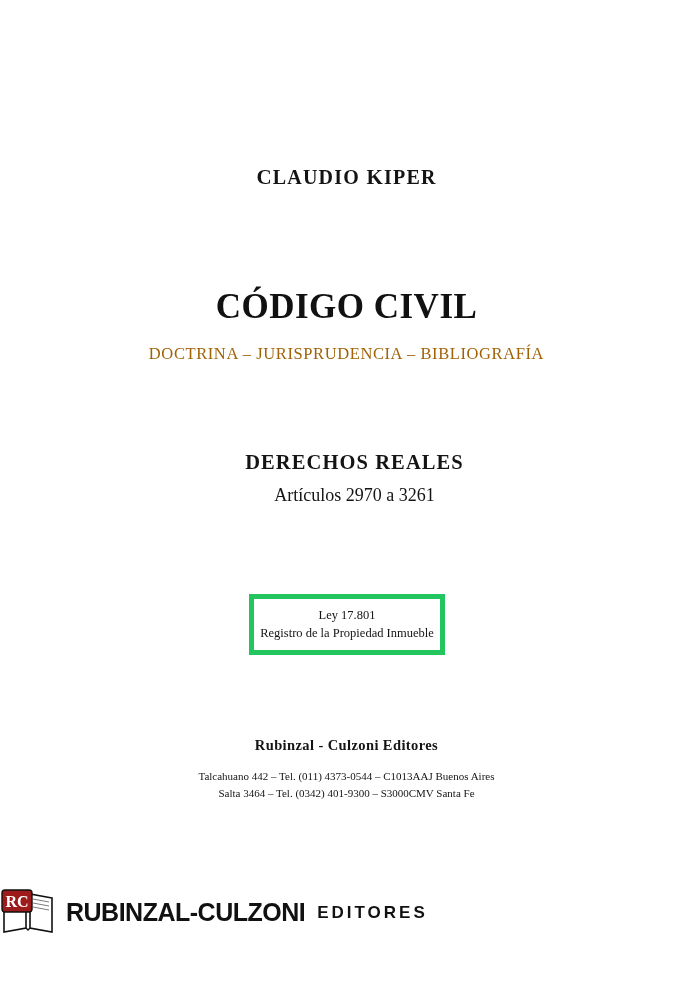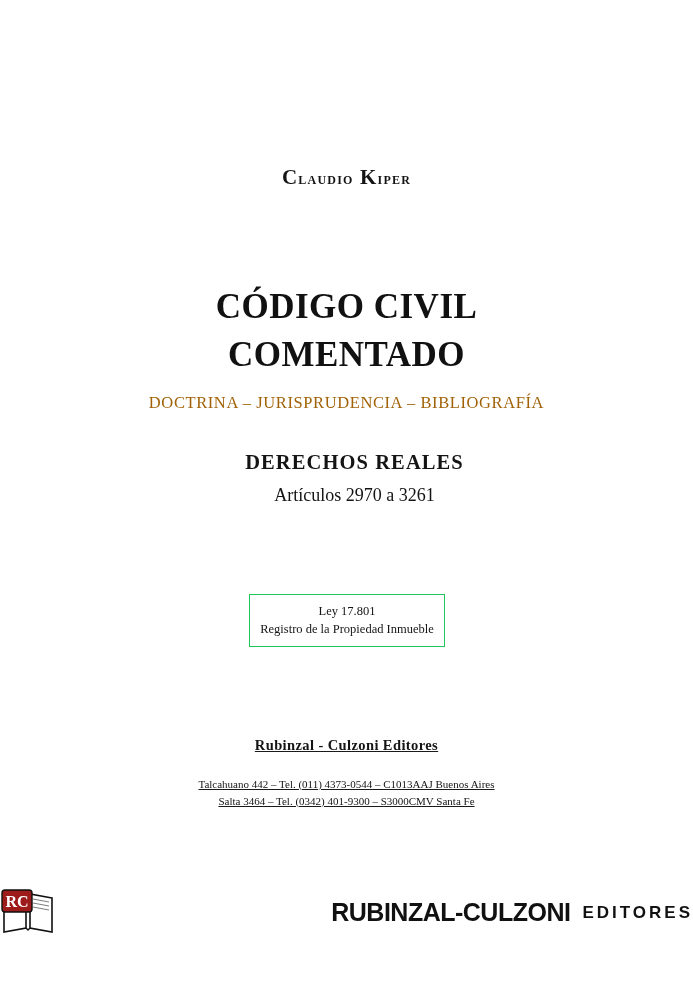--- a/index.html
+++ b/index.html
@@ -32,21 +32,21 @@
     left: 0;
     width: 693px;
   }
   .author-name {
     font-family: "Liberation Serif", serif;
     font-size: 21px;
     font-weight: bold;
     letter-spacing: 1.2px;
     color: #141414;
   }
-  .author-name .sc { font-size: 12px; }
+  .author-name .sc { font-size: 20px; }
   .author-role {
     margin-top: 7px;
     font-size: 13.5px;
     color: #141414;
   }
 
   
   .title-block {
     position: absolute;
     top: 283px;
@@ -90,60 +90,59 @@
     font-size: 18px;
     color: #141414;
   }
 
   
   .law-box {
     position: absolute;
     top: 594px;
     left: 249px;
     width: 196px;
-    border: 1px solid #22c55e;
+    border: 5px solid #22c55e;
     padding: 7px 4px 8px 4px;
     box-sizing: border-box;
     text-align: center;
     line-height: 1.45;
   }
   .law-line {
     font-size: 12.5px;
     color: #141414;
   }
 
   
   .publisher-block {
     position: absolute;
     top: 737px;
     left: 0;
     width: 693px;
-    text-decoration: underline;
   }
   .publisher-name {
     font-size: 14.5px;
     font-weight: bold;
     letter-spacing: 0.4px;
     color: #141414;
   }
   .publisher-addr {
-    margin-top: 22px;
+    margin-top: 14px;
     font-size: 11px;
     line-height: 1.55;
     color: #141414;
   }
 
   
   .logo-block {
     position: absolute;
     top: 888px;
     left: 0;
     width: 693px;
     display: flex;
-    justify-content: space-between;
+    justify-content: flex-start;
     align-items: center;
   }
   .logo-mark {
     width: 56px;
     height: 48px;
     position: relative;
     margin-right: 10px;
     flex: 0 0 auto;
   }
   .logo-text {
@@ -172,21 +171,20 @@
 <body>
 
 <div class="page">
 
   <div class="author-block center">
     <div class="author-name"><span>C</span><span class="sc">LAUDIO</span> <span>K</span><span class="sc">IPER</span></div>
   </div>
 
   <div class="title-block center">
     <div class="title-line">CÓDIGO CIVIL</div>
-    <div class="title-line">COMENTADO</div>
     <div class="subtitle">DOCTRINA – JURISPRUDENCIA – BIBLIOGRAFÍA</div>
   </div>
 
   <div class="section-block center">
     <div class="section-title">DERECHOS REALES</div>
     <div class="articles">Artículos 2970 a 3261</div>
   </div>
 
   <div class="law-box">
     <div class="law-line">Ley 17.801</div>

